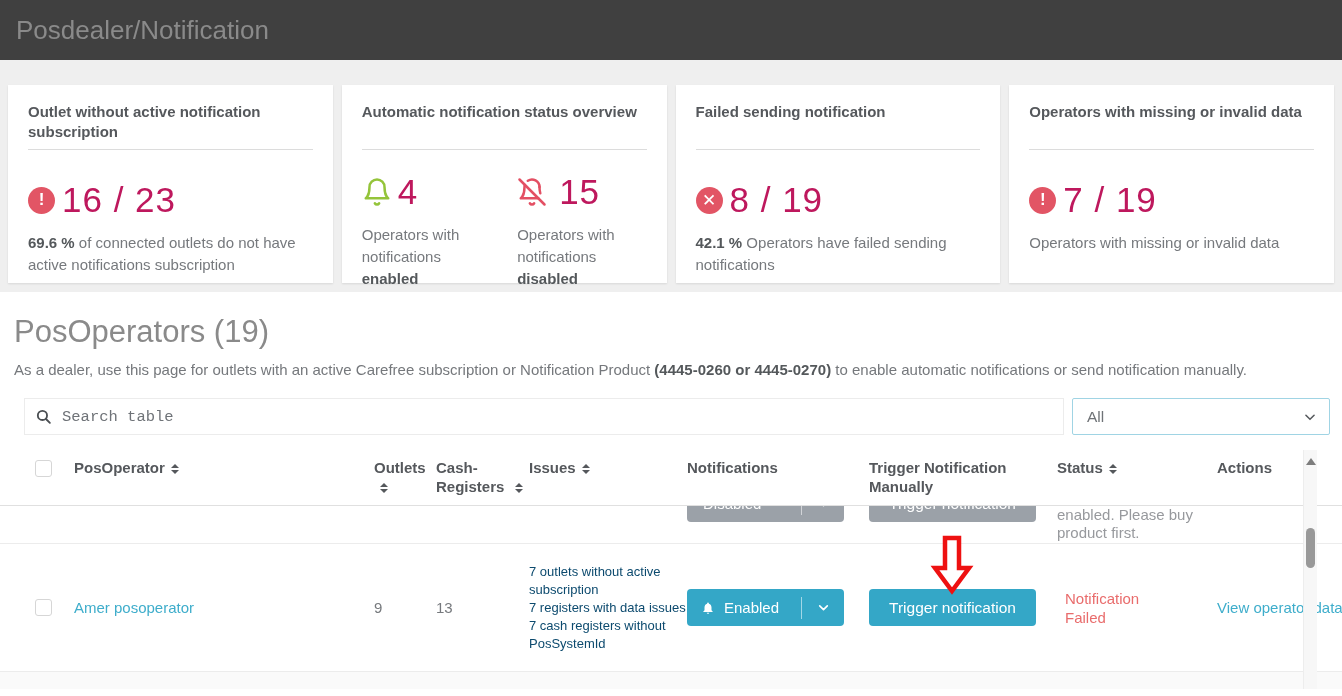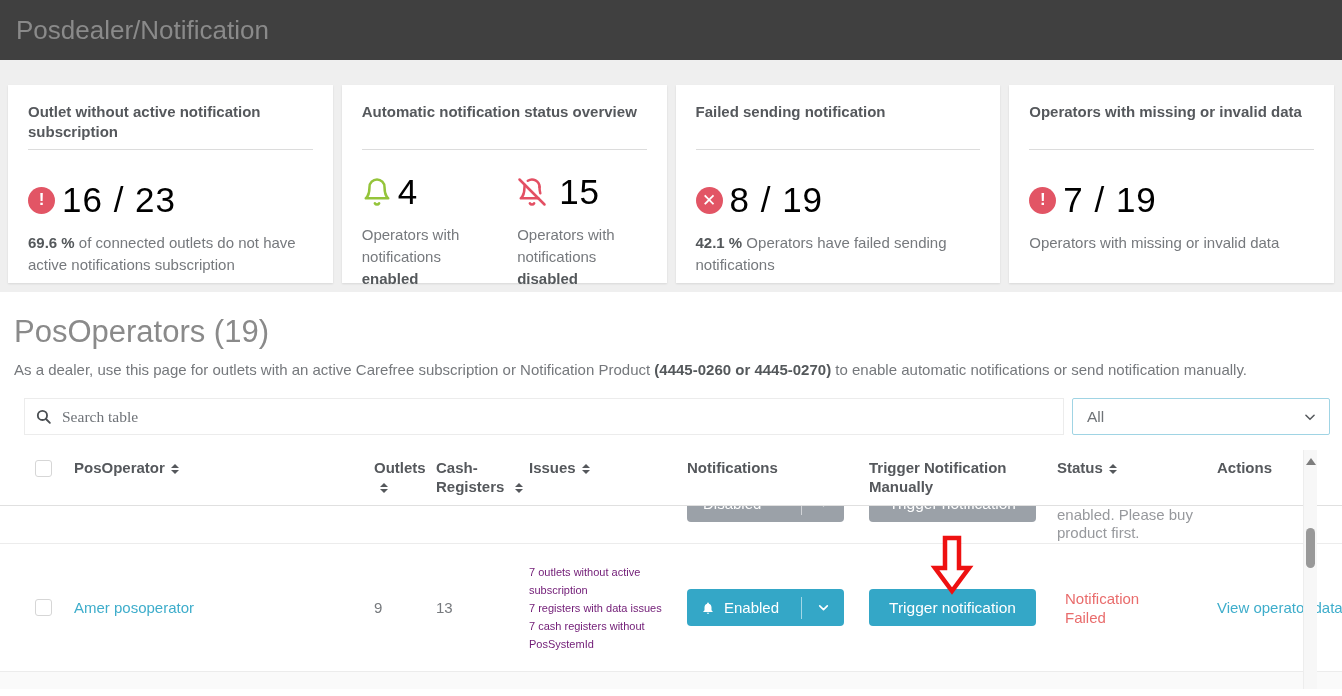--- a/index.html
+++ b/index.html
@@ -11,37 +11,37 @@
   .page-title { font-size:26px; font-weight:normal; color:#8a8a8a; }
   .report-btn { display:flex; align-items:center; gap:9px; background:#fff; border:1px solid #a5d6e6; border-radius:3px; padding:8px 15px; font-size:15.5px; color:#2fa5c7; cursor:pointer; font-family:inherit; }
 
   
   .cards { display:flex; gap:9px; padding:25px 8px 0; }
   .card { flex:1; background:#fff; box-shadow:0 1px 2px rgba(0,0,0,.10); padding:17px 20px 14px; height:198px; }
   .card-title { font-size:15px; font-weight:bold; color:#55585c; line-height:1.3; min-height:41px; }
   .card-sep { border:none; border-top:1px solid #dcdcdc; margin:6px 0 0; }
   .stat-line { display:flex; align-items:center; gap:7px; margin:30px 0 12px; }
   .badge { width:27px; height:27px; border-radius:50%; background:#e25565; color:#fff; font-weight:bold; font-size:17px; display:flex; align-items:center; justify-content:center; flex:0 0 auto; }
-  .big-num { font-size:35px; color:#000000; letter-spacing:1px; }
+  .big-num { font-size:35px; color:#be185d; letter-spacing:1px; }
   .card-desc { font-size:15px; line-height:1.45; color:#76797d; }
   .card-desc b, .dual-label b, .intro b { color:#54585b; }
   .dual { display:flex; gap:26px; margin-top:22px; }
   .dual-col { flex:1; }
   .dual-num { display:flex; align-items:center; gap:6px; min-height:40px; }
   .dual-label { font-size:15px; line-height:1.45; color:#76797d; margin-top:12px; }
 
   
   .panel { background:#fff; margin-top:9px; padding-top:22px; height:406px; position:relative; }
   .pos-heading { font-size:31px; font-weight:normal; color:#8a8a8a; margin:0 0 10px 14px; }
   .intro { font-size:15px; line-height:20px; color:#75787c; margin-left:14px; }
 
   .search-row { display:flex; gap:8px; margin:18px 12px 0 24px; }
   .search-wrap { position:relative; flex:1; }
   .search-wrap svg { position:absolute; left:11px; top:10px; }
-  .search-input { width:100%; height:37px; border:1px solid #ececec; background:#fff; font-size:15.5px; color:#555; padding:0 10px 0 37px; outline:none; font-family:Liberation Serif, serif; }
+  .search-input { width:100%; height:37px; border:1px solid #ececec; background:#fff; font-size:15.5px; color:#555; padding:0 10px 0 37px; outline:none; font-family:Liberation Mono, monospace; }
   .search-input::placeholder { color:#6f7378; opacity:1; }
   .filter-select { width:258px; height:37px; border:1px solid #a0d4e4; border-radius:2px; background:#fff; display:flex; align-items:center; justify-content:space-between; padding:0 12px 0 14px; font-size:15.5px; color:#6f7377; cursor:pointer; }
 
   
   .table { position:relative; margin-top:13px; }
   .thead { display:flex; align-items:flex-start; padding:10px 0 8px 28px; min-height:46px; border-bottom:1px solid #e0e0e0; font-size:15px; font-weight:bold; color:#55585c; line-height:19px; }
   .c0{width:46px;} .c1{width:300px;} .c2{width:62px;} .c3{width:93px;} .c4{width:158px;}
   .c5{width:182px;} .c6{width:188px;} .c7{width:160px;} .c8{width:125px;}
   .sort { display:inline-flex; flex-direction:column; vertical-align:middle; margin-left:6px; }
   .sort i { display:block; width:0; height:0; border:4px solid transparent; }
@@ -60,21 +60,21 @@
   .btn-gray { background:#9ba1a8; }
   .btn-split { width:157px; }
   .btn-split .bell { margin-left:14px; }
   .btn-split .lbl { margin-left:9px; flex:1; text-align:left; font-size:15px; }
   .btn-split .divider { width:1px; height:22px; background:rgba(255,255,255,.55); }
   .btn-split .chev { width:42px; display:flex; justify-content:center; }
   .btn-trigger { width:167px; justify-content:center; }
   .clip-up { margin-top:-21px; }
 
   .link { color:#3eadcb; text-decoration:none; font-size:15px; cursor:pointer; }
-  .issues { color:#701a75; font-size:11px; line-height:18px; }
+  .issues { color:#0c4a6e; font-size:13px; line-height:18px; }
   .status-failed { color:#e96c6c; font-size:15px; line-height:19px; width:100px;margin-left:8px; }
   .status-gray { color:#97999d; font-size:15px; line-height:18px; width:150px; }
   .cell-actions { display:flex; padding-right:22px; }
   .cell-actions .link { white-space:nowrap; }
 
   .annot-arrow { position:absolute; left:928px; top:29px; pointer-events:none; }
 
   
   .scrollbar { position:absolute; top:2px; right:25px; bottom:0; width:14px; background:#f7f7f7; border-left:1px solid #ededed; }
   .sb-up { position:absolute; top:8px; left:2px; width:0; height:0; border:5px solid transparent; border-bottom:7px solid #7d7d7d; border-top:none; }

